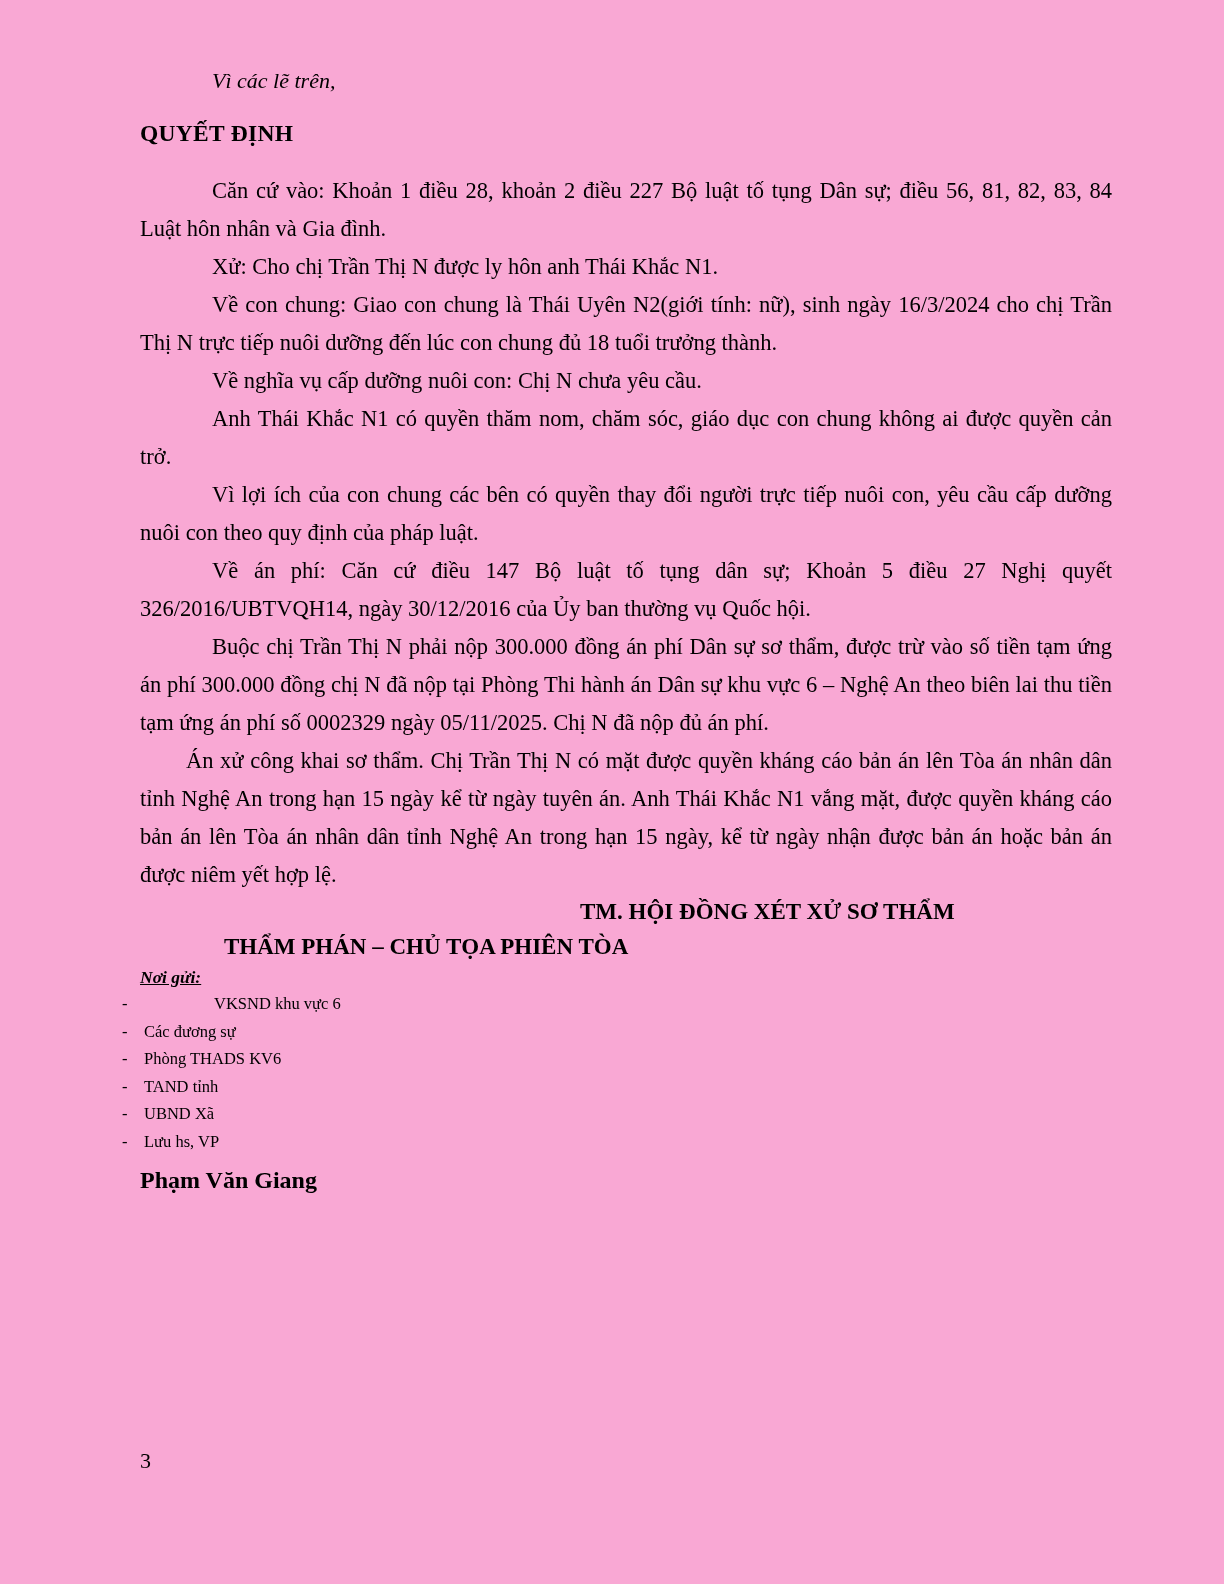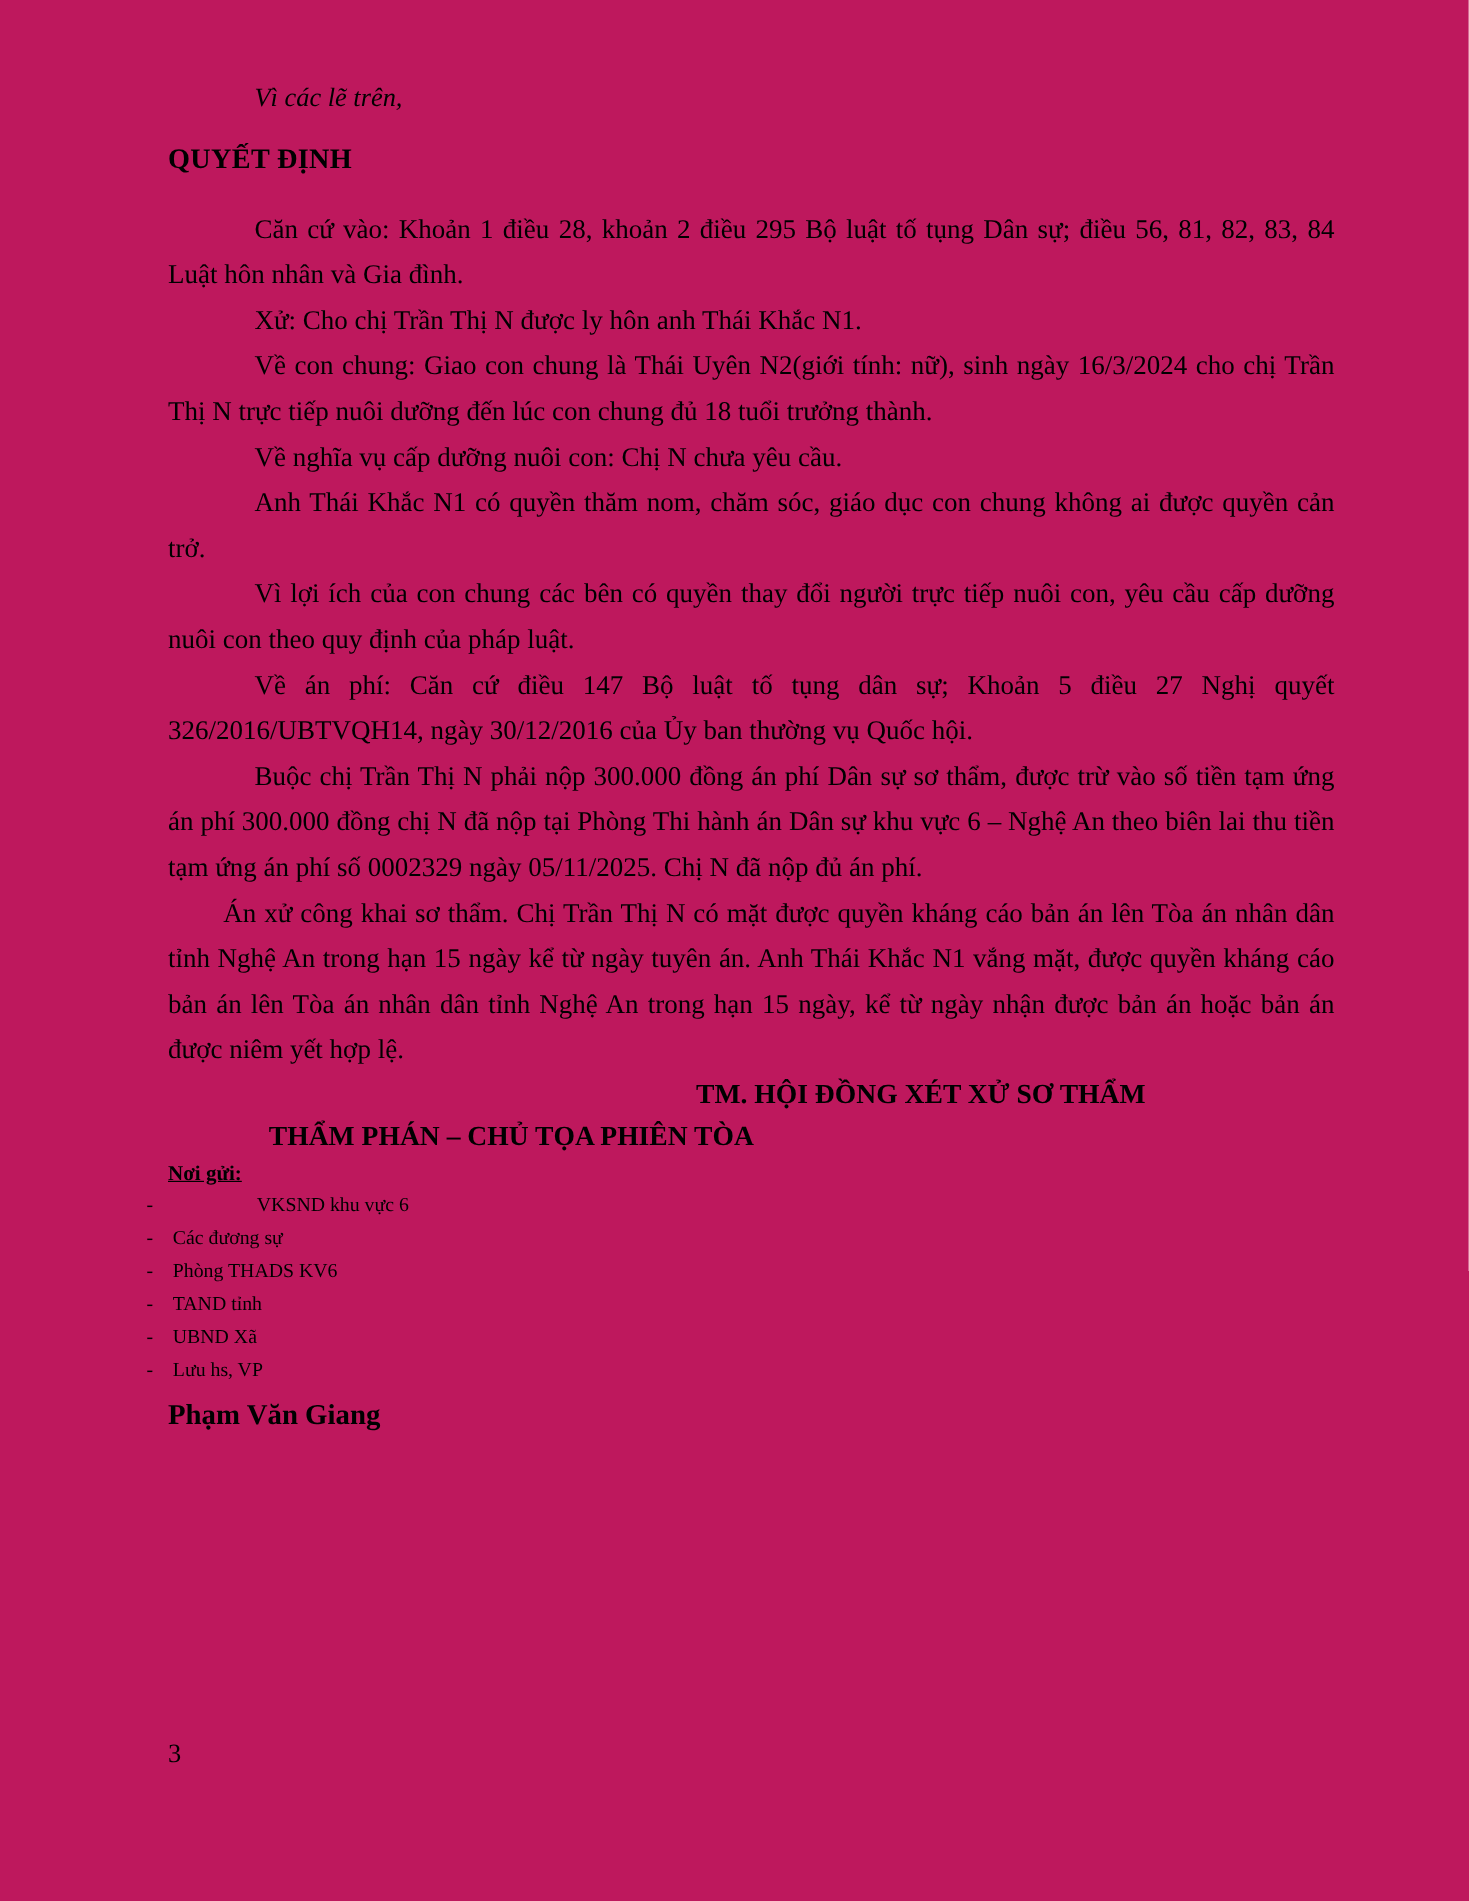--- a/index.html
+++ b/index.html
@@ -1,21 +1,21 @@
 <!DOCTYPE html>
 <html><head>
 <meta charset="utf-8">
 <style>
   html, body { margin: 0; padding: 0; background: #ffffff; }
   .page {
     position: relative;
     width: 1224px;
     height: 1584px;
     margin: 0 auto;
-    background: #be185d;
+    background: #f9a8d4;
     color: #000000;
     font-family: "Liberation Serif", "DejaVu Serif", serif;
     box-sizing: border-box;
     padding: 66px 112px 0 140px;
     overflow: hidden;
   }
   .closing-phrase {
     font-style: italic;
     font-size: 22px;
     line-height: 30px;
@@ -52,20 +52,21 @@
     margin-left: 84px;
     white-space: nowrap;
   }
   .recipients {
     margin-left: -18px;
     font-size: 16.5px;
   }
   .recipients-label {
     display: inline-block;
     font-weight: bold;
+    font-style: italic;
     text-decoration: underline;
     font-size: 17.5px;
     line-height: 26px;
     margin-left: 18px;
   }
   .recipient-item {
     display: flex;
     line-height: 27.5px;
   }
   .recipient-item .dash { width: 22px; flex: 0 0 22px; }
@@ -87,21 +88,21 @@
 </head>
 <body>
 
 <div class="page">
 
   <div class="closing-phrase">Vì các lẽ trên,</div>
 
   <div class="decision-heading">QUYẾT ĐỊNH</div>
 
   <div class="body-text">
-    <p>Căn cứ vào: Khoản 1 điều 28, khoản 2 điều 295 Bộ luật tố tụng Dân sự; điều 56, 81, 82, 83, 84 Luật hôn nhân và Gia đình.</p>
+    <p>Căn cứ vào: Khoản 1 điều 28, khoản 2 điều 227 Bộ luật tố tụng Dân sự; điều 56, 81, 82, 83, 84 Luật hôn nhân và Gia đình.</p>
     <p>Xử: Cho chị Trần Thị N được ly hôn anh Thái Khắc N1.</p>
     <p>Về con chung: Giao con chung là Thái Uyên N2(giới tính: nữ), sinh ngày 16/3/2024 cho chị Trần Thị N trực tiếp nuôi dưỡng đến lúc con chung đủ 18 tuổi trưởng thành.</p>
     <p>Về nghĩa vụ cấp dưỡng nuôi con: Chị N chưa yêu cầu.</p>
     <p>Anh Thái Khắc N1 có quyền thăm nom, chăm sóc, giáo dục con chung không ai được quyền cản trở.</p>
     <p>Vì lợi ích của con chung các bên có quyền thay đổi người trực tiếp nuôi con, yêu cầu cấp dưỡng nuôi con theo quy định của pháp luật.</p>
     <p>Về án phí: Căn cứ điều 147 Bộ luật tố tụng dân sự; Khoản 5 điều 27 Nghị quyết 326/2016/UBTVQH14, ngày 30/12/2016 của Ủy ban thường vụ Quốc hội.</p>
     <p>Buộc chị Trần Thị N phải nộp 300.000 đồng án phí Dân sự sơ thẩm, được trừ vào số tiền tạm ứng án phí 300.000 đồng chị N đã nộp tại Phòng Thi hành án Dân sự khu vực 6 – Nghệ An theo biên lai thu tiền tạm ứng án phí số 0002329 ngày 05/11/2025. Chị N đã nộp đủ án phí.</p>
     <p class="indent-sm">Án xử công khai sơ thẩm. Chị Trần Thị N có mặt được quyền kháng cáo bản án lên Tòa án nhân dân tỉnh Nghệ An trong hạn 15 ngày kể từ ngày tuyên án. Anh Thái Khắc N1 vắng mặt, được quyền kháng cáo bản án lên Tòa án nhân dân tỉnh Nghệ An trong hạn 15 ngày, kể từ ngày nhận được bản án hoặc bản án được niêm yết hợp lệ.</p>
   </div>
 

